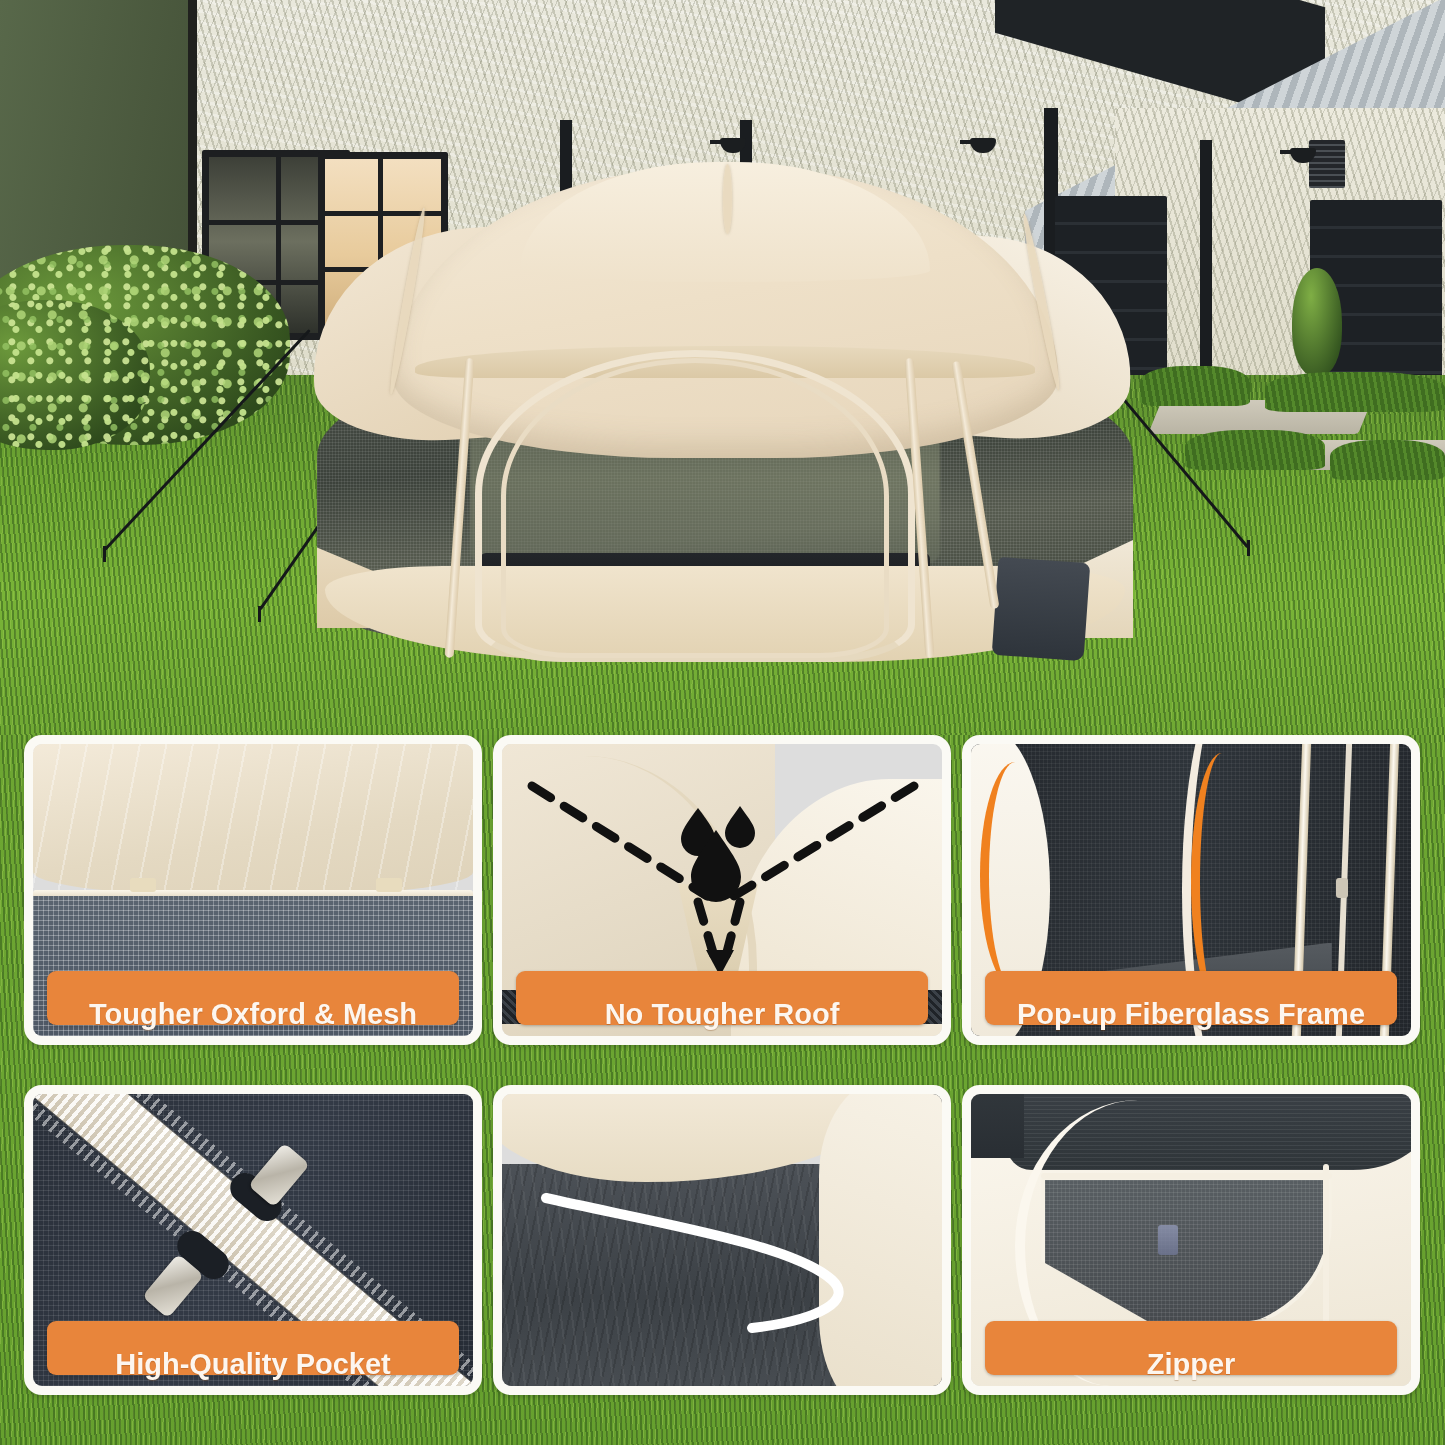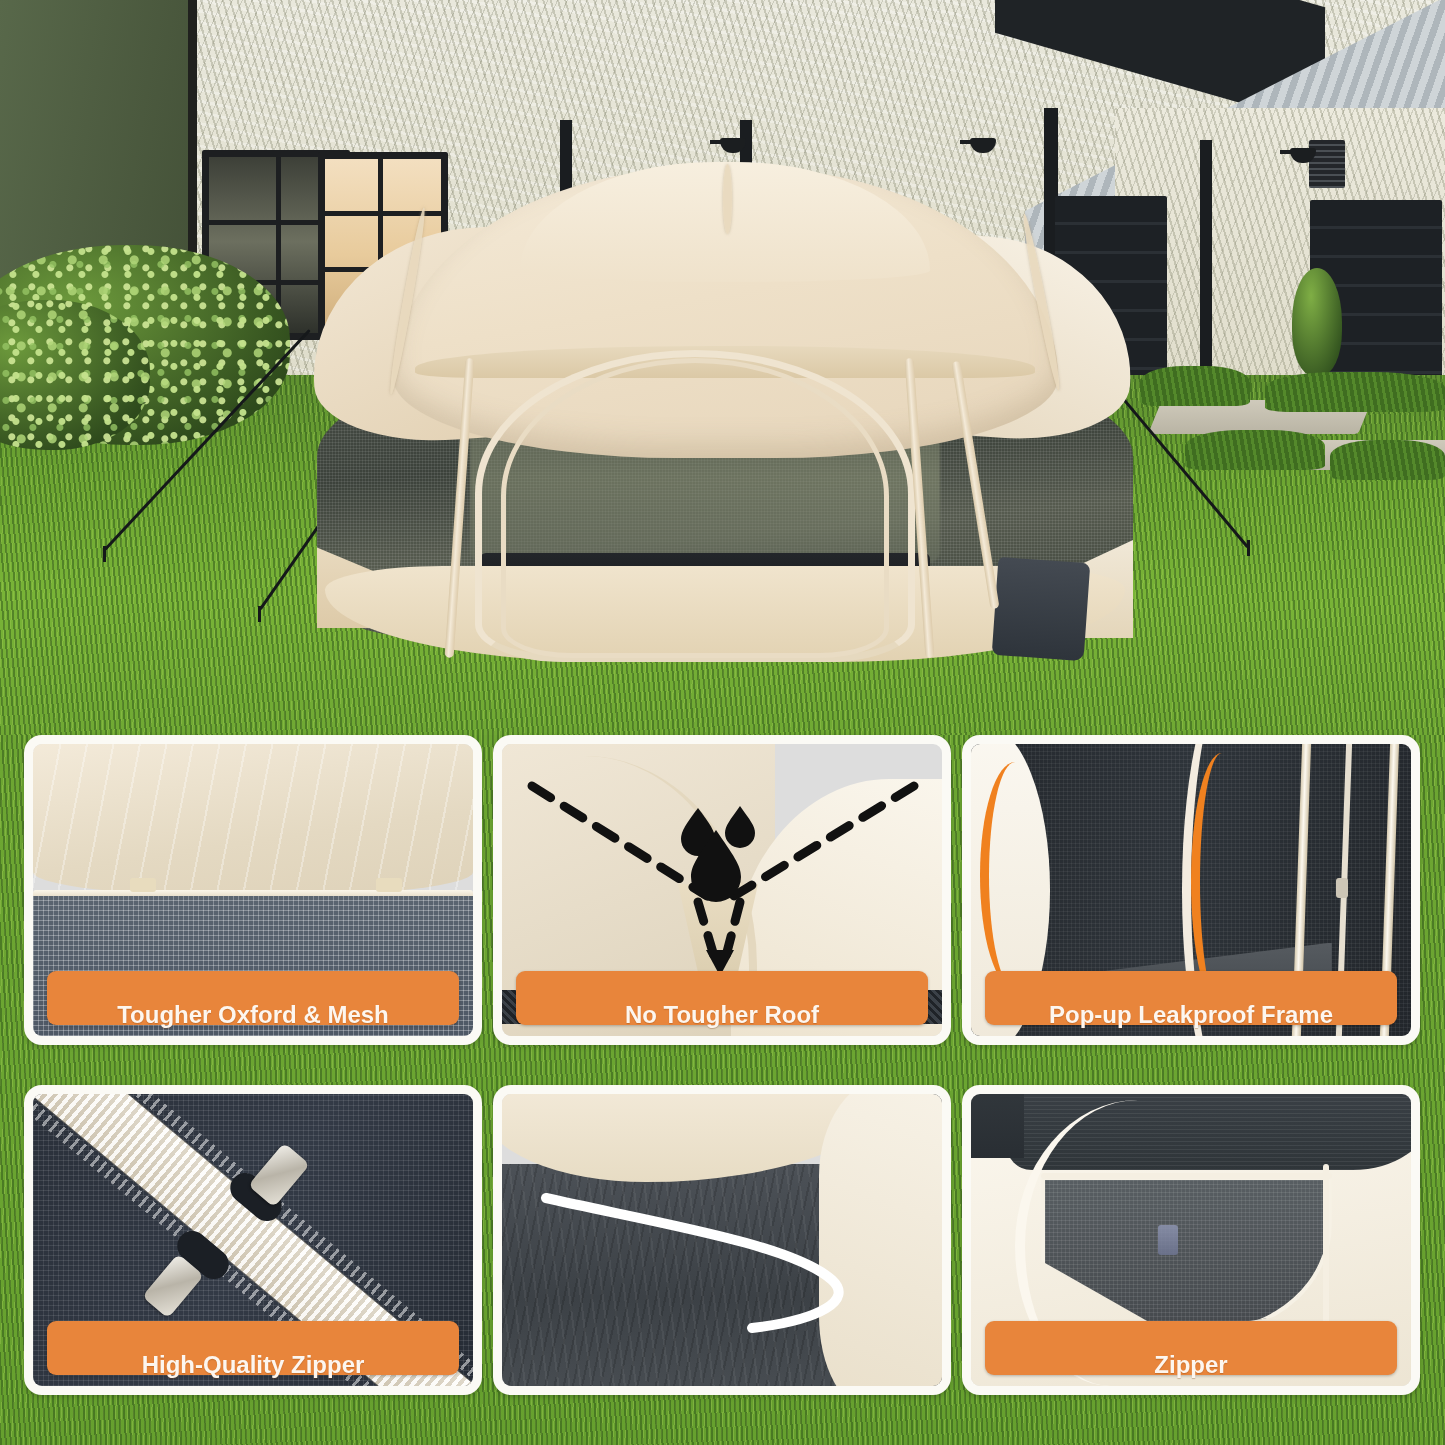--- a/index.html
+++ b/index.html
@@ -238,21 +238,21 @@
   .tile .photo { position:absolute; inset:0; }
   .cap {
     position:absolute; left:14px; right:14px; bottom:11px; height:54px;
     background: var(--orange, #e8853b);
     border-radius: 9px;
     display:flex; align-items:center; justify-content:center;
     box-shadow: 0 1px 3px rgba(0,0,0,.25);
     z-index: 6;
   }
   .cap span {
-    color:#fdf6ef; font-size:24px; font-weight:bold; white-space:nowrap;
+    color:#fdf6ef; font-size:29px; font-weight:bold; white-space:nowrap;
     text-shadow: 0 1px 1px rgba(120,60,10,.3);
     margin-top: 33px;
   }
 
   
   .t1-oxford { position:absolute; left:0; top:0; width:100%; height:52%;
     background: linear-gradient(172deg,#f3ead9,#e4d9c2 60%,#ded2b9);
     border-radius: 0 0 46% 46% / 0 0 16% 16%; }
   .t1-oxford::after{ content:""; position:absolute; inset:0;
     background: repeating-linear-gradient(101deg, rgba(255,255,255,.33) 0 2px, rgba(0,0,0,0) 2px 26px);}
@@ -514,38 +514,38 @@
         <div class="t3-ribcurve" style="left:48%;top:-30%;width:28%;height:160%;"></div>
         <div class="t3-rib" style="left:74%;transform:rotate(2deg);"></div>
         <div class="t3-zip" style="left:84%;top:-4%;height:108%;transform:rotate(2deg);"></div>
         <div class="t3-zippull" style="left:83%;top:46%;"></div>
         <div class="t3-rib" style="left:94%;transform:rotate(2deg);"></div>
 
         <div class="t3-orange" style="left: 2%; top: 6%; width: 16%; height: 78%; border-left-color: rgb(240, 129, 31);"></div>
         <div class="t3-orange" style="left: 50%; top: 3%; width: 14%; height: 88%; border-left-color: rgb(240, 129, 31);"></div>
       </div>
       <div class="cap">
-        <span>Pop-up Leakproof Frame</span>
+        <span>Pop-up Fiberglass Frame</span>
       </div>
     </div>
 
     <div class="tile" style="left:24px;top:350px;">
       <div class="photo">
         <div class="t4-bg"></div>
         <div class="t4-dots"></div>
         <div class="t4-zipband">
           <div class="t4-teeth"></div>
         </div>
         <div class="t4-tab" style="left:44%;top:30%;"></div>
         <div class="t4-pull" style="left:52%;top:18%;"></div>
         <div class="t4-tab" style="left:32%;top:50%;"></div>
         <div class="t4-pull" style="left:28%;top:56%;"></div>
       </div>
       <div class="cap">
-        <span>High-Quality Zipper</span>
+        <span>High-Quality Pocket</span>
       </div>
     </div>
 
     <div class="tile" style="left:493px;top:350px;">
       <div class="photo">
         <div class="t5-floor"></div>
         <div class="t5-canopy"></div>
         <div class="t5-mesh-r"></div>
         <div class="t5-wall-r"></div>
         <svg class="t5-svg" viewBox="0 0 440 292" preserveAspectRatio="none">

